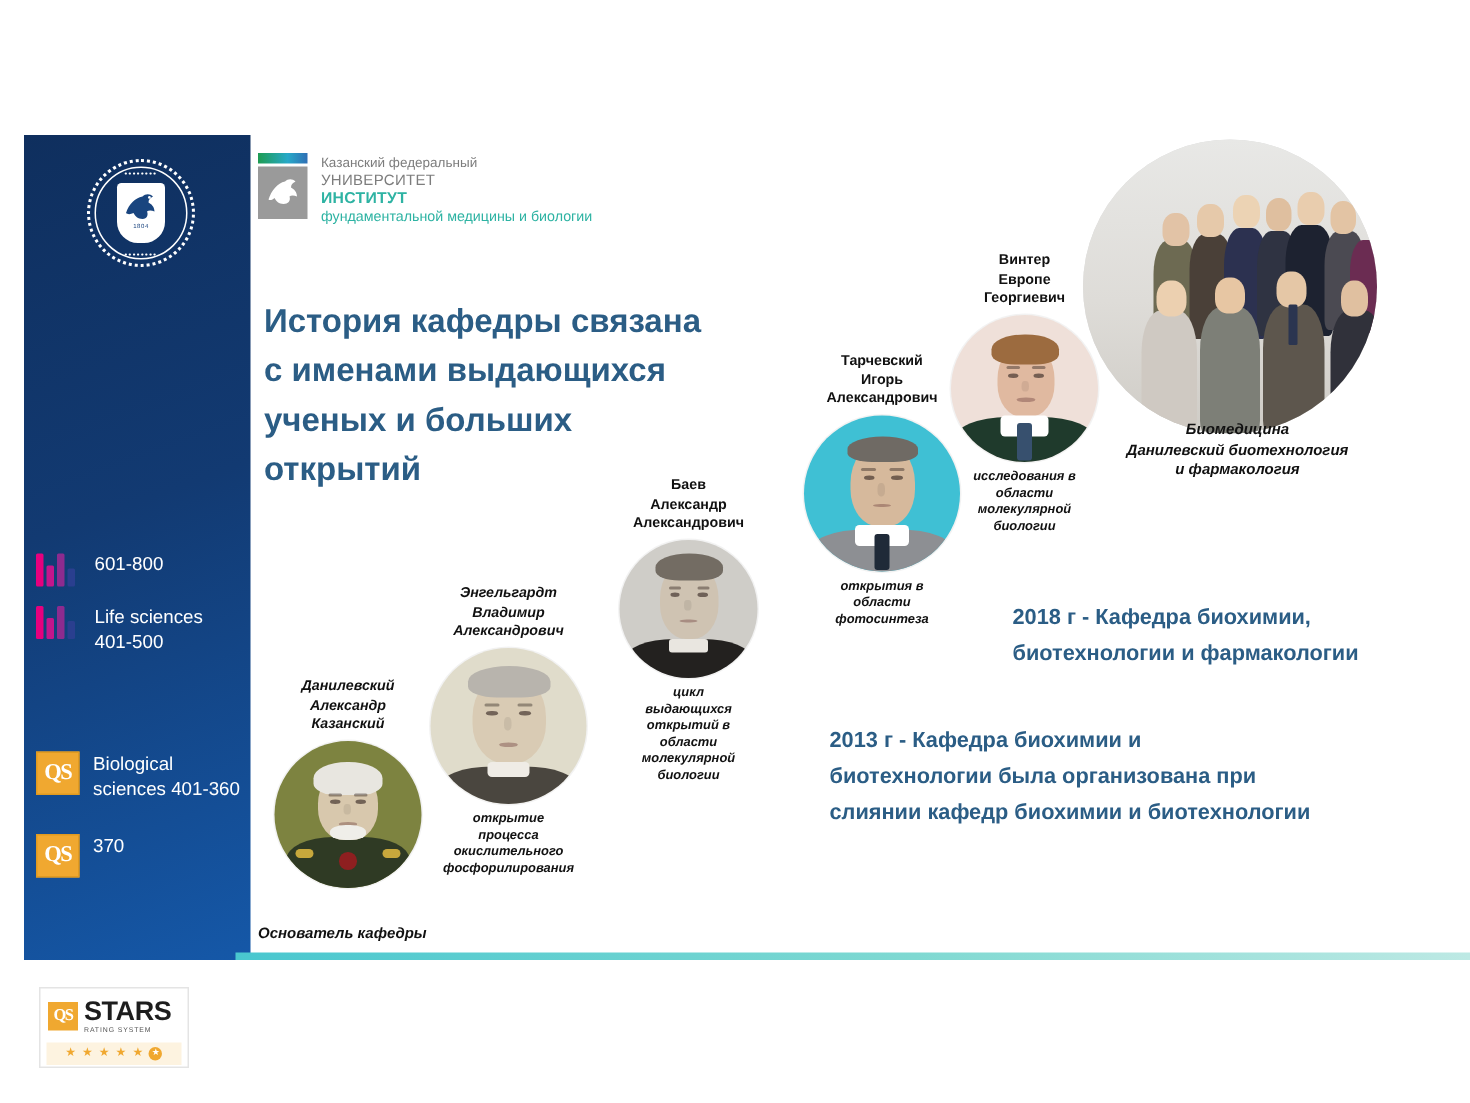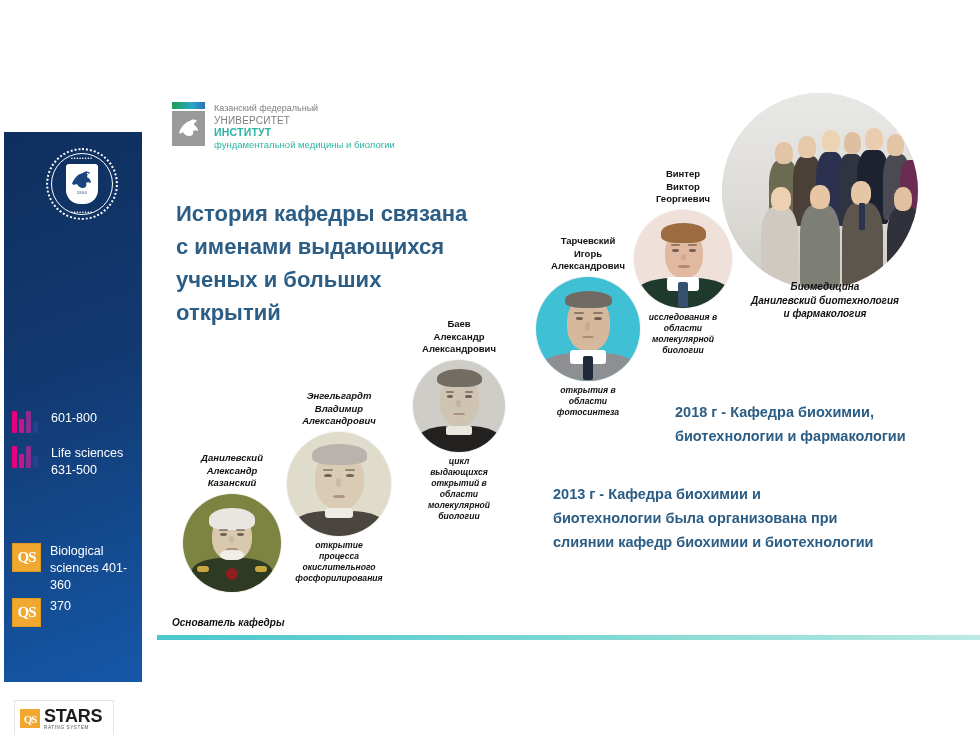--- a/index.html
+++ b/index.html
@@ -1,22 +1,22 @@
 <!DOCTYPE html>
 <html><head>
 <meta charset="utf-8">
 <style>
   html,body{margin:0;padding:0;background:#ffffff;}
   body{width:980px;height:735px;overflow:hidden;font-family:"Liberation Sans",sans-serif;}
 
   #slide{position:absolute;left:0;top:90px;width:980px;height:550px;background:#ffffff;}
 
   
-  #sidebar{position:absolute;left:4px;top:0;width:138px;height:550px;
-    background:linear-gradient(160deg,#0f2f5e 0%,#123a72 45%,#1558a8 100%);margin-top:42px;}
+  #sidebar{position:absolute;left:16px;top:0;width:151px;height:550px;
+    background:linear-gradient(160deg,#0f2f5e 0%,#123a72 45%,#1558a8 100%);}
   #kfu-seal{position:absolute;left:42px;top:16px;width:72px;height:72px;}
   #kfu-seal .ring{position:absolute;inset:0;border-radius:50%;border:2px dotted #ffffff;}
   #kfu-seal .ring2{position:absolute;left:5px;top:5px;right:5px;bottom:5px;border-radius:50%;border:1px solid #ffffff;}
   #kfu-seal .shield{position:absolute;left:20px;top:16px;width:32px;height:40px;
     background:#ffffff;border-radius:3px 3px 14px 14px;}
   #kfu-seal .shield .griffin{position:absolute;left:3px;top:4px;width:26px;height:24px;}
   #kfu-seal .year{position:absolute;left:0;right:0;top:26px;text-align:center;
     font-size:4px;color:#17427d;letter-spacing:.4px;}
   #kfu-seal .arcTop,#kfu-seal .arcBot{position:absolute;left:0;right:0;text-align:center;
     font-size:5px;color:#fff;letter-spacing:1px;font-weight:bold;}
@@ -138,21 +138,21 @@
       <span class="rank-txt">601-800</span>
     </div>
     <div class="rank-row" style="top:313px">
       <span class="the-logo">
           <i></i>
           <i></i>
           <i></i>
           <i></i>
         </span>
       <span class="rank-txt">Life  sciences
-631-500</span>
+401-500</span>
     </div>
     <div class="rank-row" style="top:411px">
       <span class="qs-logo">QS</span>
       <span class="rank-txt">Biological
 sciences   401-360</span>
     </div>
     <div class="rank-row" style="top:466px">
       <span class="qs-logo">QS</span>
       <span class="rank-txt">370</span>
     </div>
@@ -292,21 +292,21 @@
         <div class="tie" style="left:45%;top:76%;width:10%;height:24%;background:#1f2a38;"></div>
       </div>
     </div>
     <div class="cap">открытия в
 области
 фотосинтеза</div>
   </div>
 
   <div class="node" style="left:622px;top:78px;width:122px">
     <div class="name">Винтер
-Виктор
+Европе
 Георгиевич</div>
     <div class="photo" style="width:98px;height:98px;background:#efe0d9">
       <div class="face">
         <div class="torso" style="left:2%;top:70%;width:96%;height:40%;background:#1f3a2c"></div>
         <div class="head" style="left:32%;top:20%;width:38%;height:50%;background:#e0b9a0"></div>
         <div class="hair" style="left:28%;top:14%;width:45%;height:20%;background:#9c6b3f"></div>
         <div class="brow" style="left:38%;top:35%"></div>
         <div class="brow" style="left:55%;top:35%"></div>
         <div class="eye" style="left:39%;top:40%"></div>
         <div class="eye" style="left:56%;top:40%"></div>

